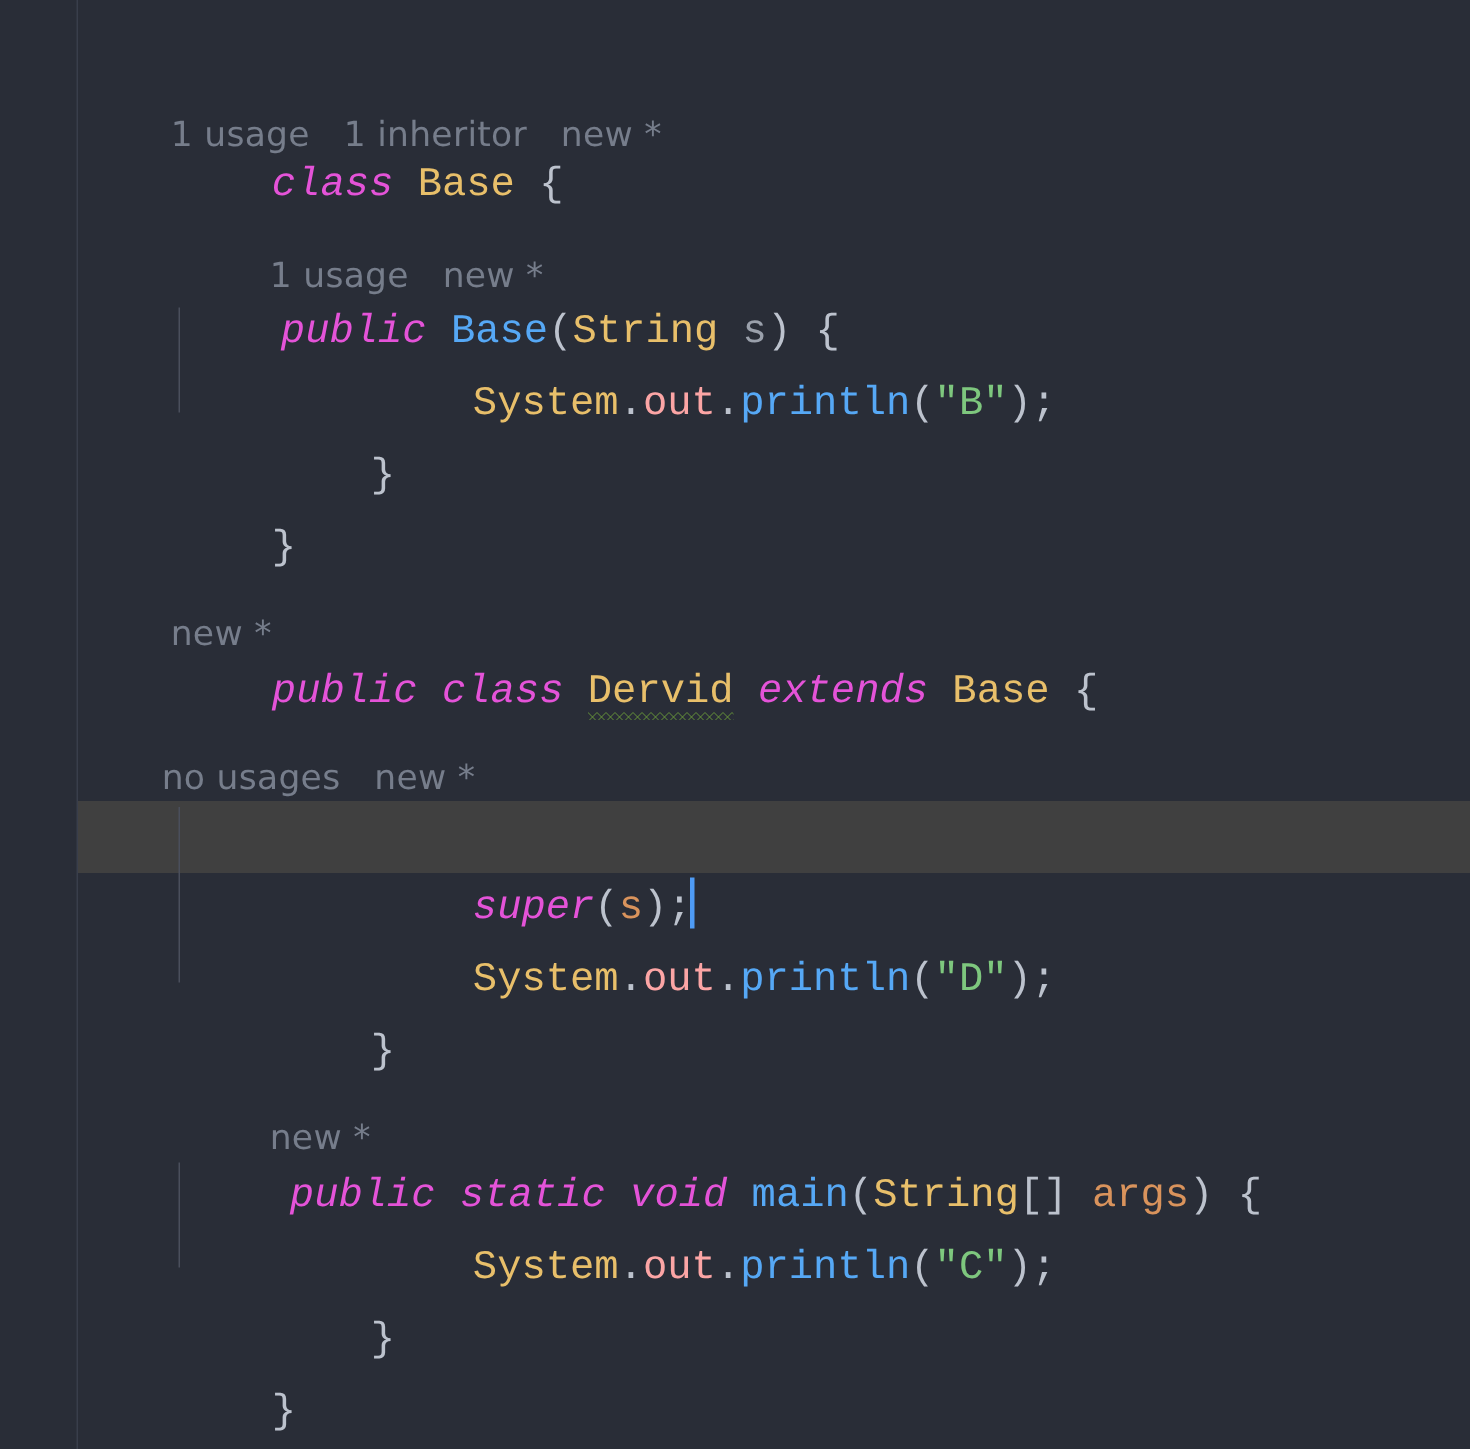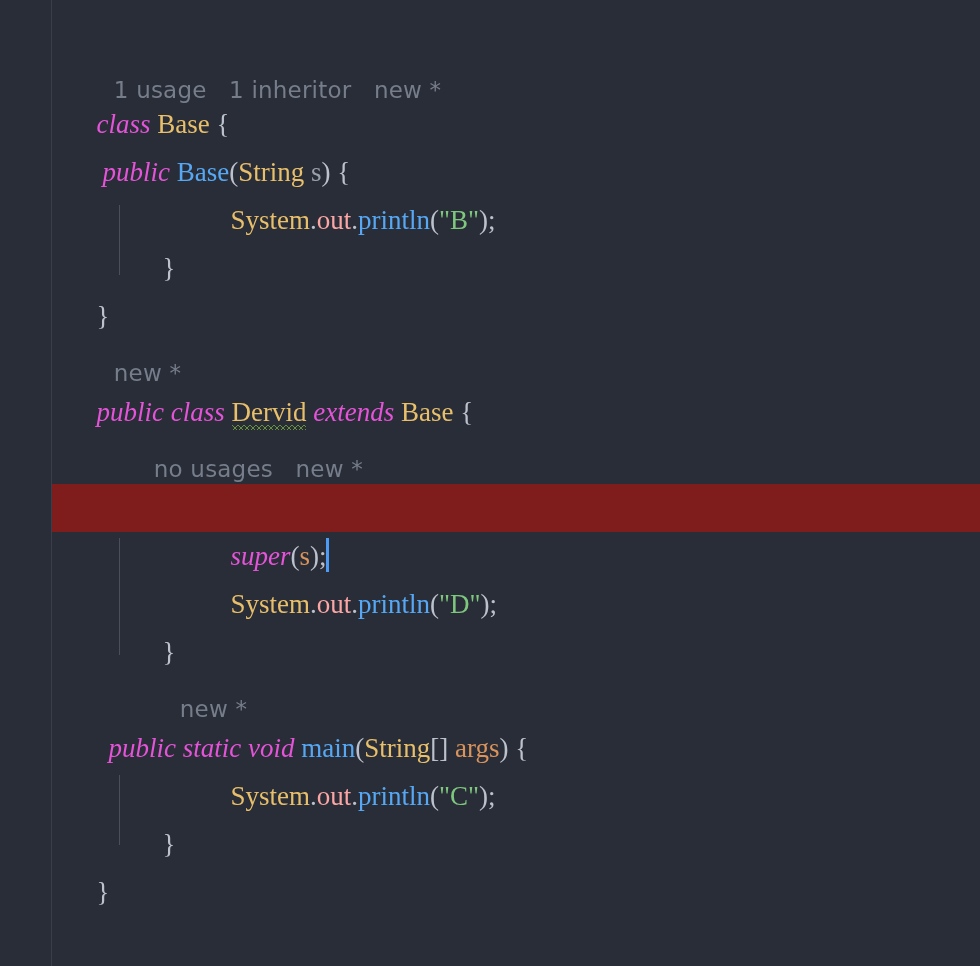--- a/index.html
+++ b/index.html
@@ -44,29 +44,30 @@
     height: 48px;
     line-height: 48px;
     white-space: pre;
     padding-left: 56px;
   }
   .row.hint {
     height: 47px;
     line-height: 47px;
   }
   .row.current {
-    background: #7f1d1d;
+    background: #404040;
   }
 
   
   .code {
-    font-family: Liberation Serif, serif;
+    font-family: Liberation Mono, monospace;
     font-size: 27px;
     letter-spacing: 0px;
     color: #c5cad3;
+    margin-left: 28px;
   }
   .hinttext {
     font-family: "DejaVu Sans", sans-serif;
     font-size: 23px;
     color: #767d8b;
     letter-spacing: 0.2px;
   }
 
   
   .kw   { color: #e453d8; font-style: italic; }
@@ -129,20 +130,23 @@
   <div class="rows">
 
     <div class="row hint" style="padding-left:56px; height:52px; line-height:60px;">
       <span class="hinttext">1 usage</span><span class="hinttext">&nbsp;&nbsp;&nbsp;</span><span class="hinttext">1 inheritor</span><span class="hinttext">&nbsp;&nbsp;&nbsp;</span><span class="hinttext">new *</span>
     </div>
 
     <div class="row code" style="padding-left:56px;">
       <span class="kw">class</span><span class="plain"> </span><span class="type">Base</span><span class="plain"> </span><span class="punc">{</span>
     </div>
 
+    <div class="row hint" style="padding-left:122px; height:50px; line-height:56px;">
+      <span class="hinttext">1 usage</span><span class="hinttext">&nbsp;&nbsp;&nbsp;</span><span class="hinttext">new *</span>
+    </div>
 
     <div class="row code" style="padding-left:62px;">
       <span class="kw">public</span><span class="plain"> </span><span class="meth">Base</span><span class="punc">(</span><span class="type">String</span><span class="plain"> </span><span class="paramdim">s</span><span class="punc">)</span><span class="plain"> </span><span class="punc">{</span>
     </div>
 
     <div class="row code" style="padding-left:190px;">
       <span class="type">System</span><span class="punc">.</span><span class="prop">out</span><span class="punc">.</span><span class="meth">println</span><span class="punc">(</span><span class="str">"B"</span><span class="punc">)</span><span class="punc">;</span>
     </div>
 
     <div class="row code" style="padding-left:122px;">
@@ -154,21 +158,21 @@
     </div>
 
     <div class="row hint" style="padding-left:56px; height:48px; line-height:54px;">
       <span class="hinttext">new *</span>
     </div>
 
     <div class="row code" style="padding-left:56px;">
       <span class="kw">public</span><span class="plain"> </span><span class="kw">class</span><span class="plain"> </span><span class="err-underline"><span class="type">Dervid</span><span class="squig"></span></span><span class="plain"> </span><span class="kw">extends</span><span class="plain"> </span><span class="type">Base</span><span class="plain"> </span><span class="punc">{</span>
     </div>
 
-    <div class="row hint" style="padding-left:96px; height:48px; line-height:54px;">
+    <div class="row hint" style="padding-left:50px; height:48px; line-height:54px;">
       <span class="hinttext">no usages</span><span class="hinttext">&nbsp;&nbsp;&nbsp;</span><span class="hinttext">new *</span>
     </div>
 
     <div class="row code" style="padding-left:122px;">
       <span class="kw">public</span><span class="plain"> </span><span class="meth">Dervid</span><span class="punc">(</span><span class="type">String</span><span class="plain"> </span><span class="param">s</span><span class="punc">)</span><span class="plain"> </span><span class="punc">{</span>
     </div>
 
     <div class="row code current" style="padding-left:190px;">
       <span class="kw">super</span><span class="punc">(</span><span class="param">s</span><span class="punc">)</span><span class="punc">;</span><span class="caret"></span>
     </div>

